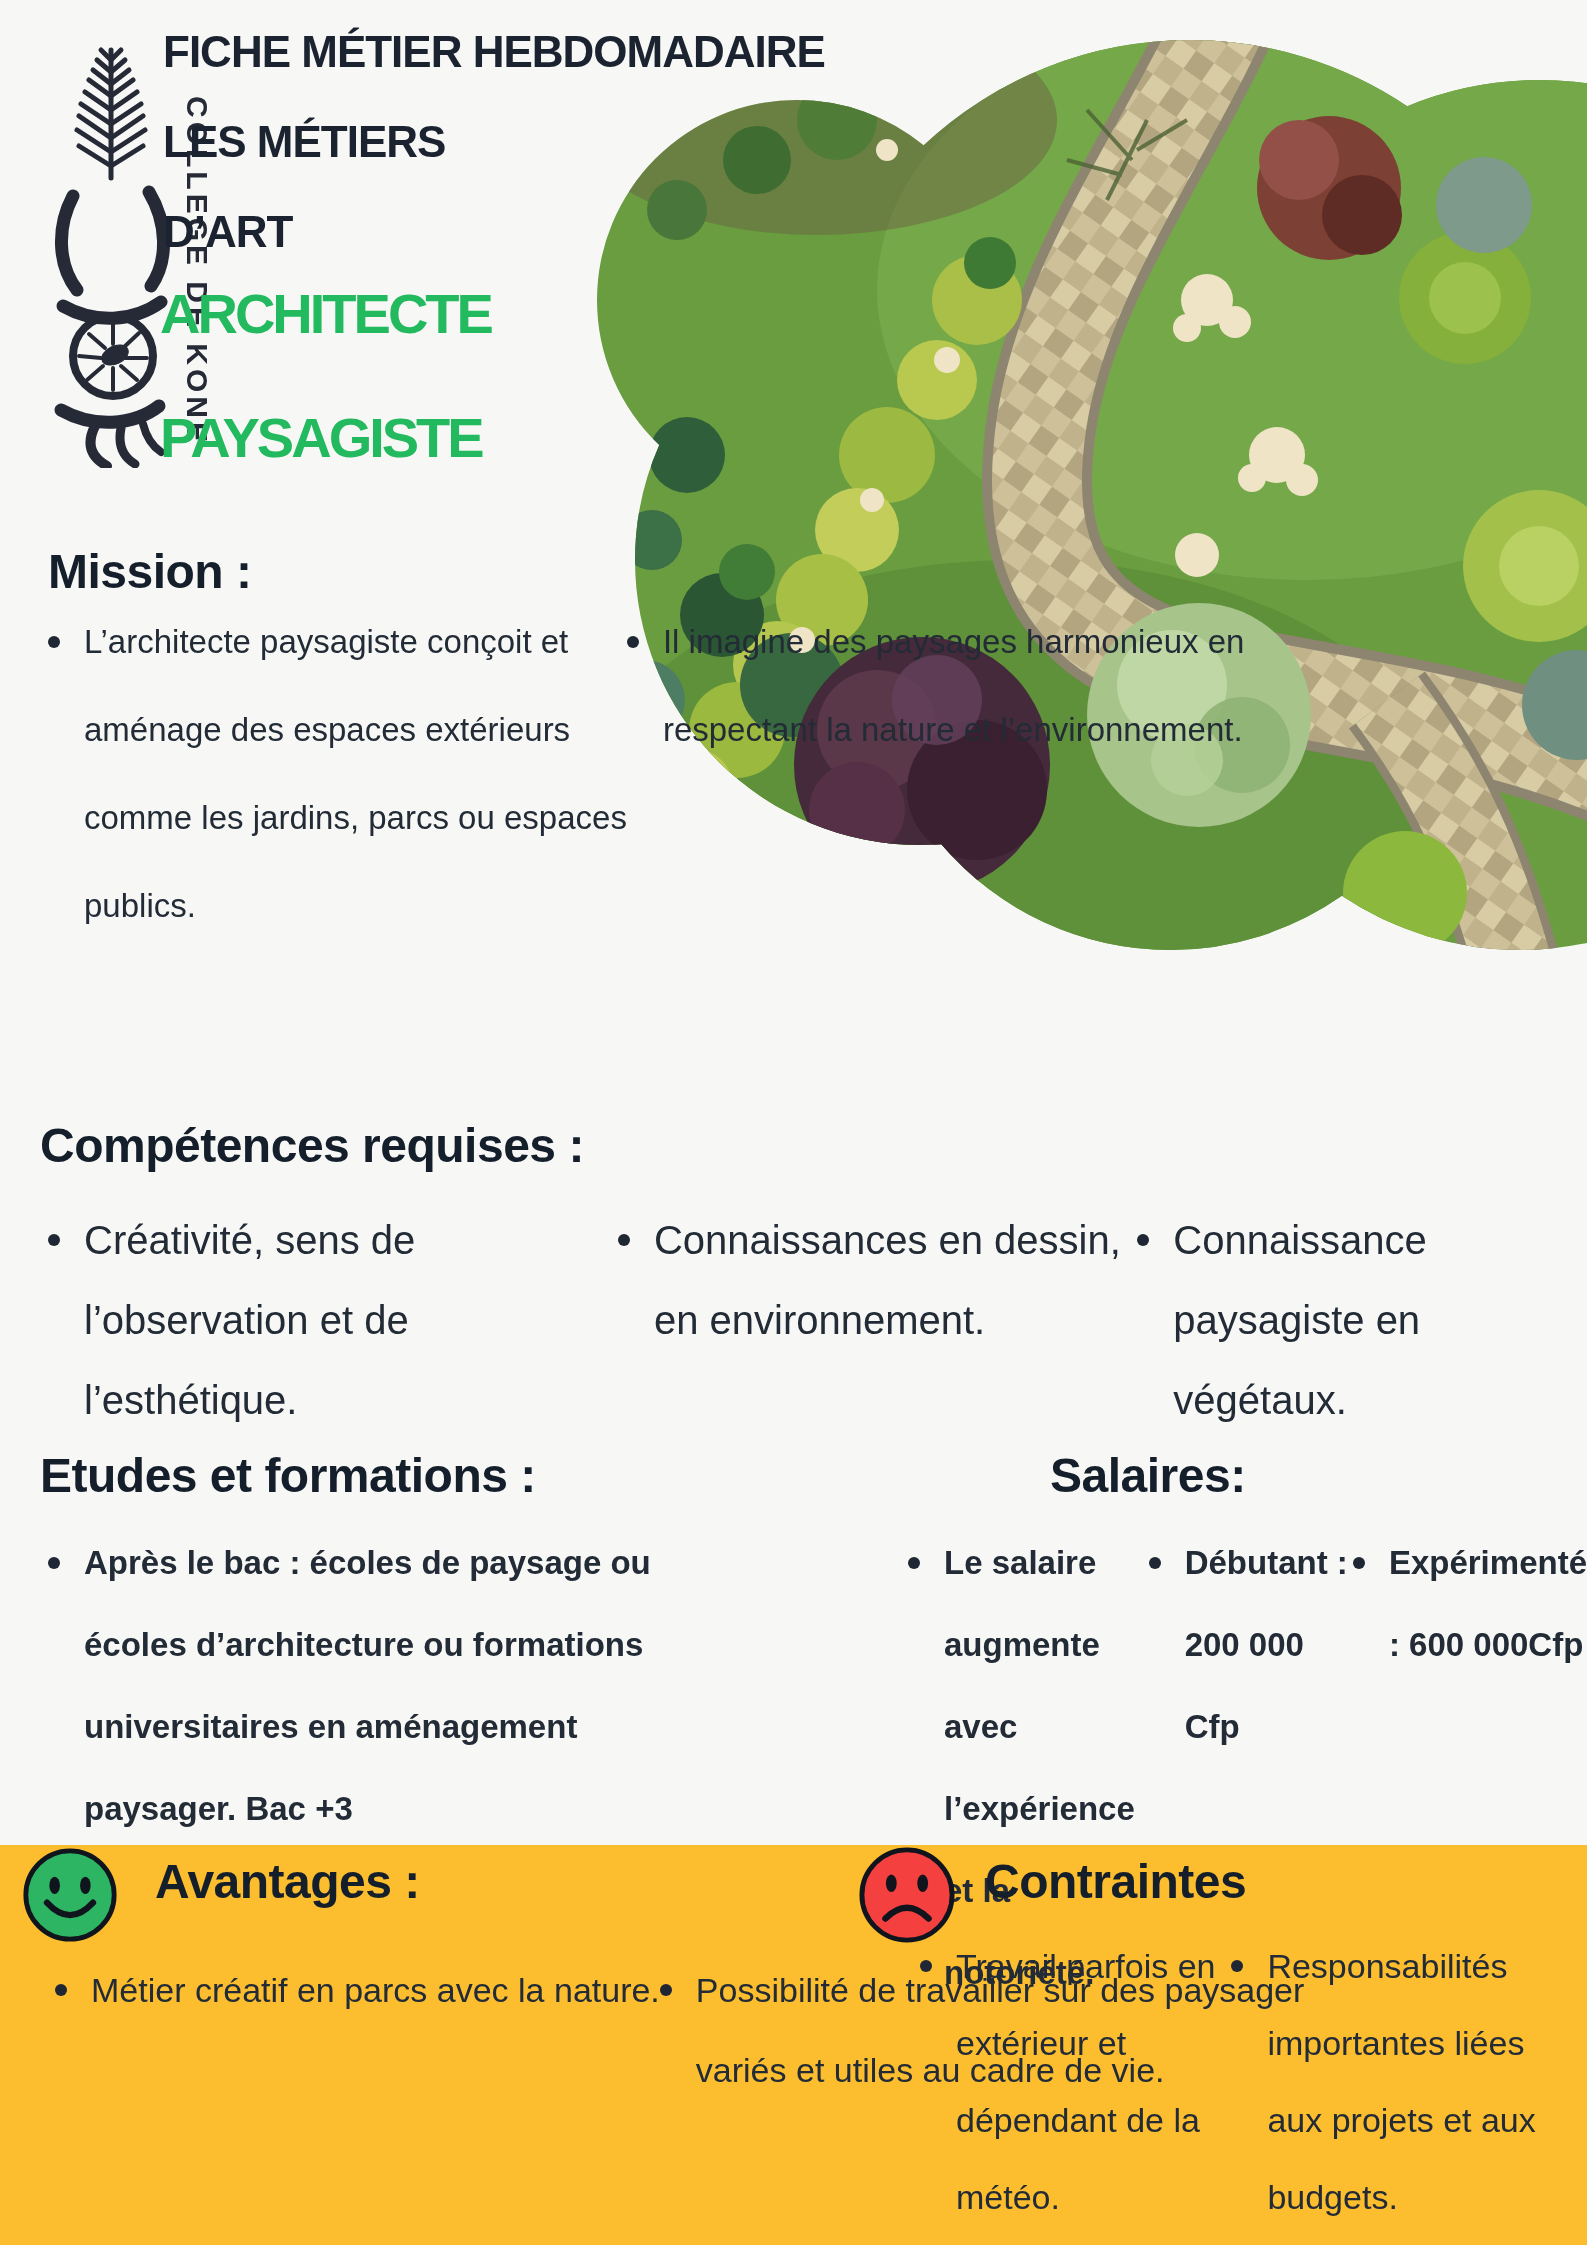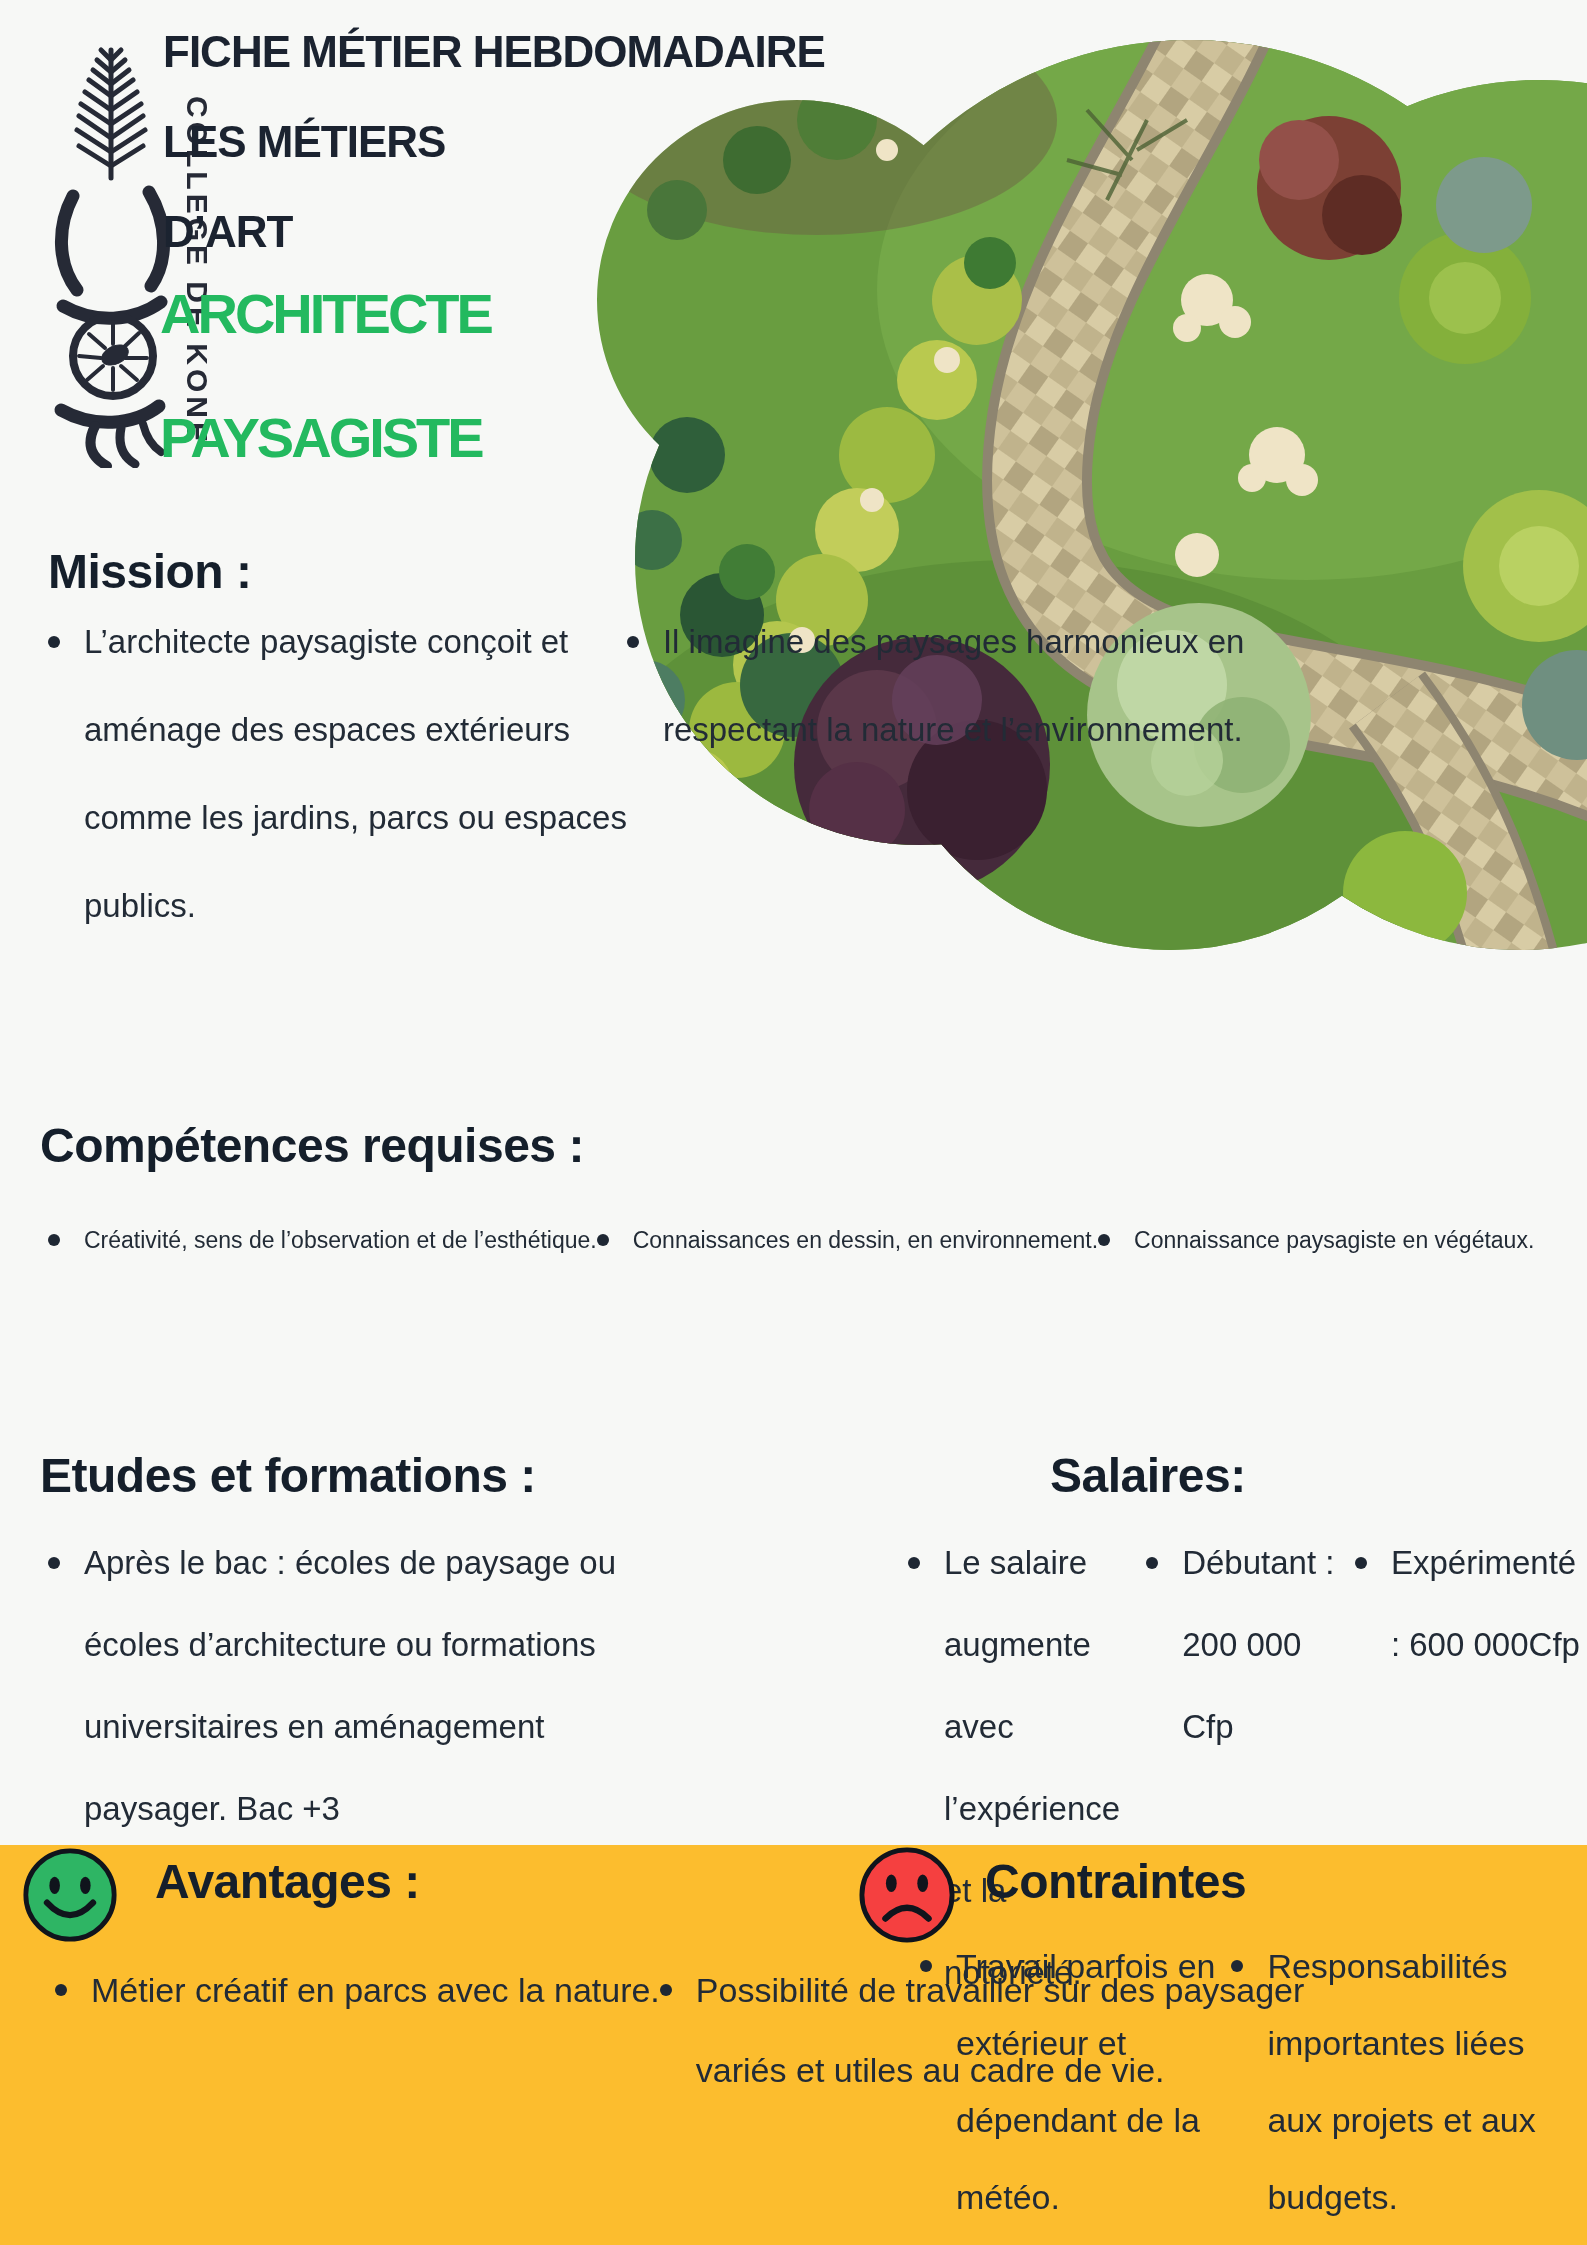--- a/index.html
+++ b/index.html
@@ -19,24 +19,24 @@
   .h2{position:absolute;font-weight:800;font-size:48px;line-height:1;color:#151f2b;
       z-index:3;white-space:nowrap;letter-spacing:-0.5px;}
   .blist{position:absolute;z-index:3;display:flex;flex-direction:row;}
   .bullet{display:flex;align-items:flex-start;}
   .dot{flex:0 0 auto;width:12px;height:12px;border-radius:50%;background:#1e2733;margin-right:24px;}
   .txt{white-space:pre-line;color:#222b36;}
   
   .m .txt{font-size:33px;line-height:88px;}
   .m .dot{margin-top:38px;}
   
-  .c .txt{font-size:23px;line-height:80px;}
+  .c .txt{font-size:40px;line-height:80px;}
   .c .dot{margin-top:34px;}
   
-  .t .txt{font-size:33px;line-height:82px;}
+  .t .txt{font-size:33px;line-height:82px;font-weight:bold;}
   .t .dot{margin-top:35px;}
   
   .band{position:absolute;left:0;top:1845px;width:1587px;height:400px;background:#fcbd2e;z-index:2;}
   .b .txt{font-size:34px;line-height:80px;}
   .b .dot{margin-top:34px;}
   .br .txt{font-size:34px;line-height:77px;}
   .br .dot{margin-top:32px;}
   .face{position:absolute;z-index:4;}
 </style>
 </head>

